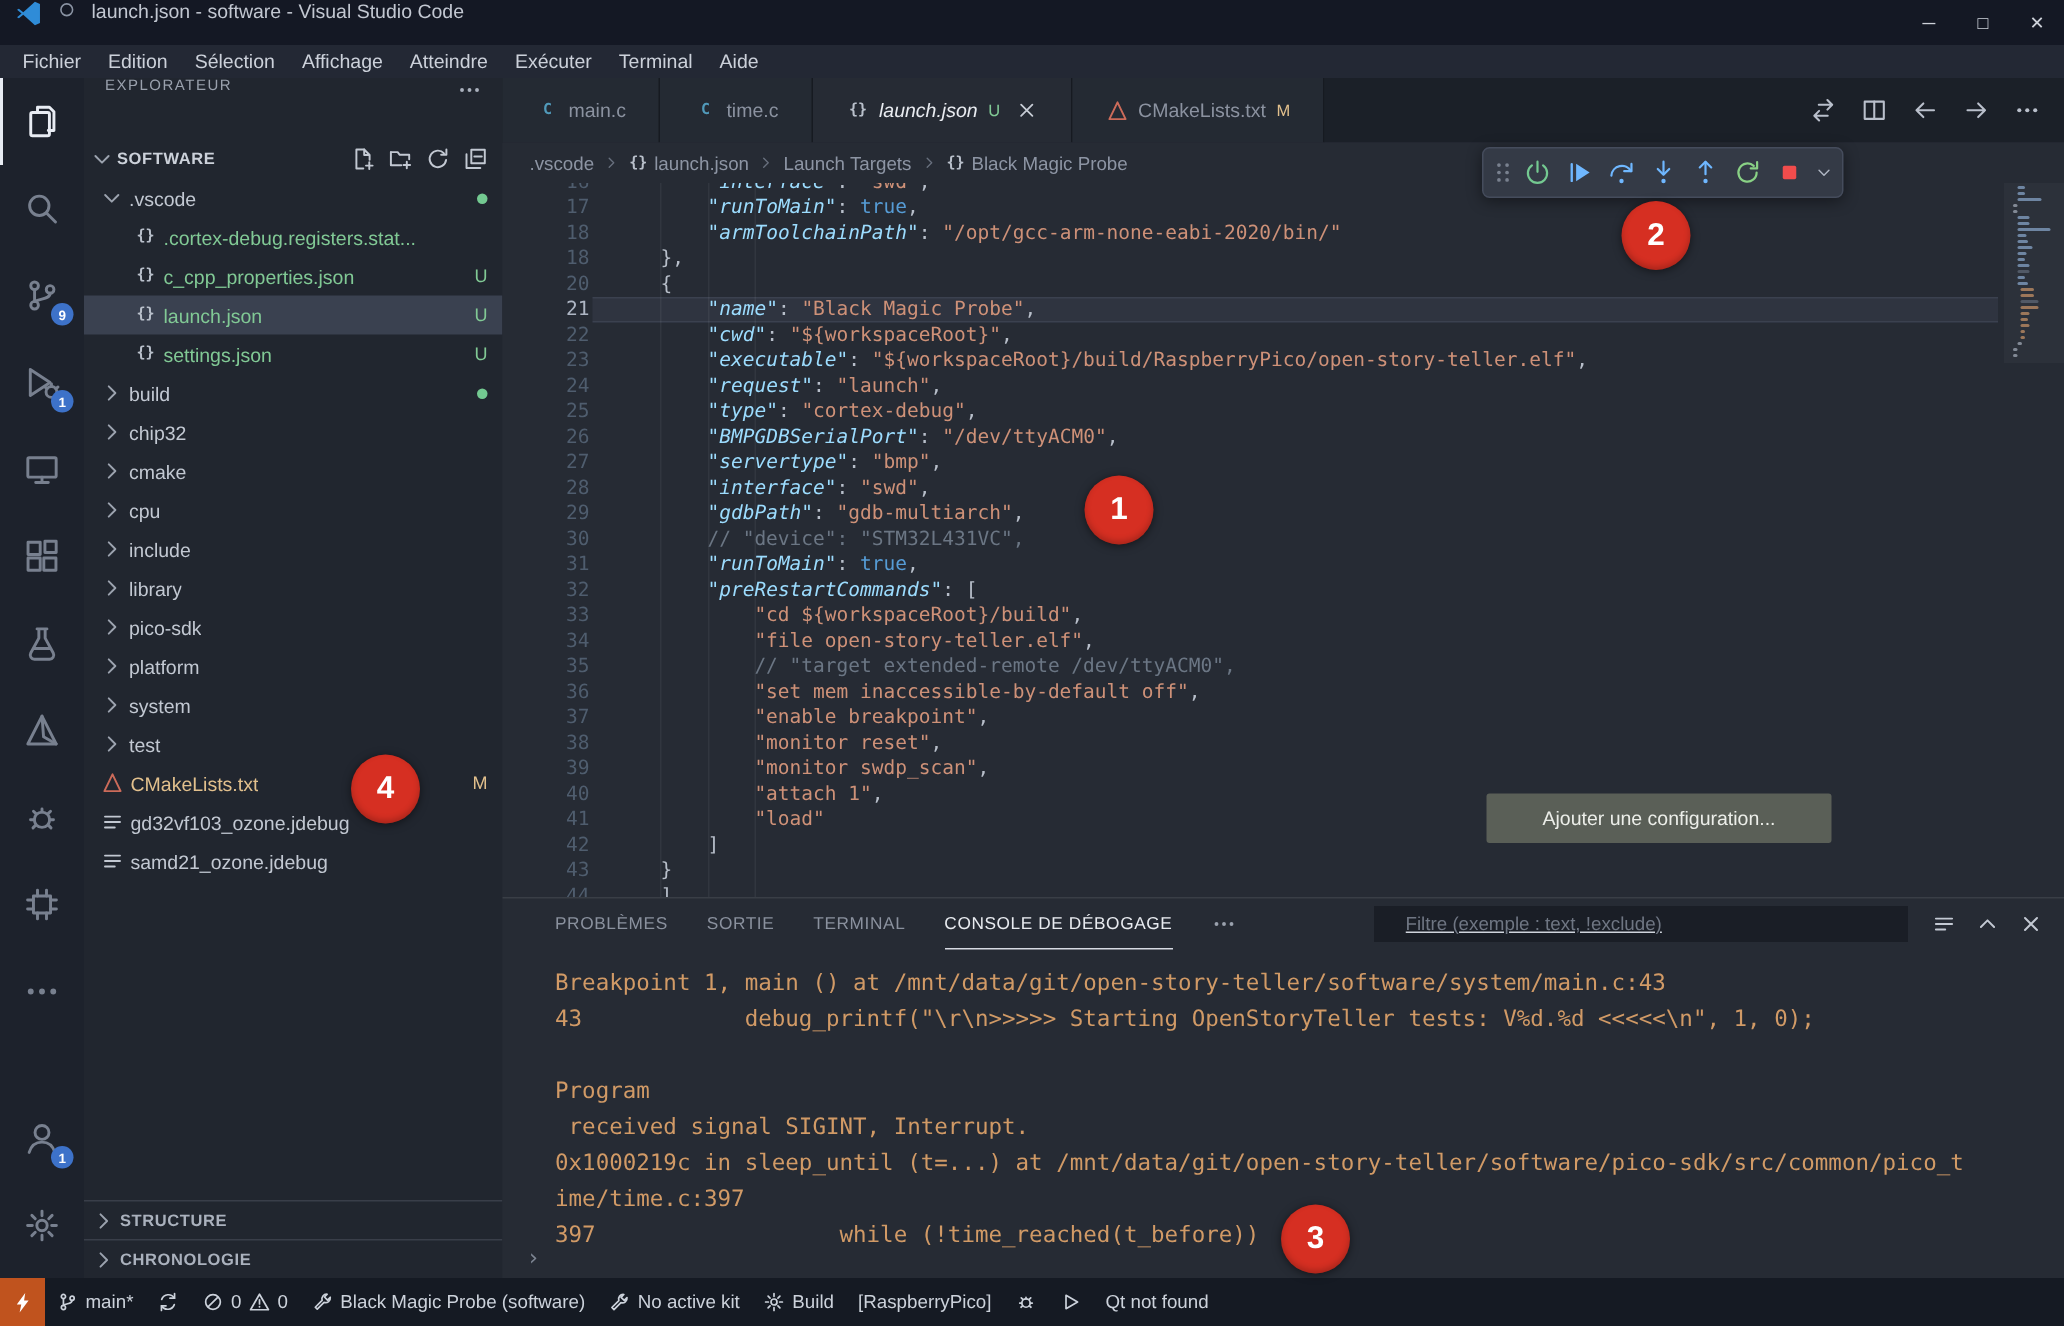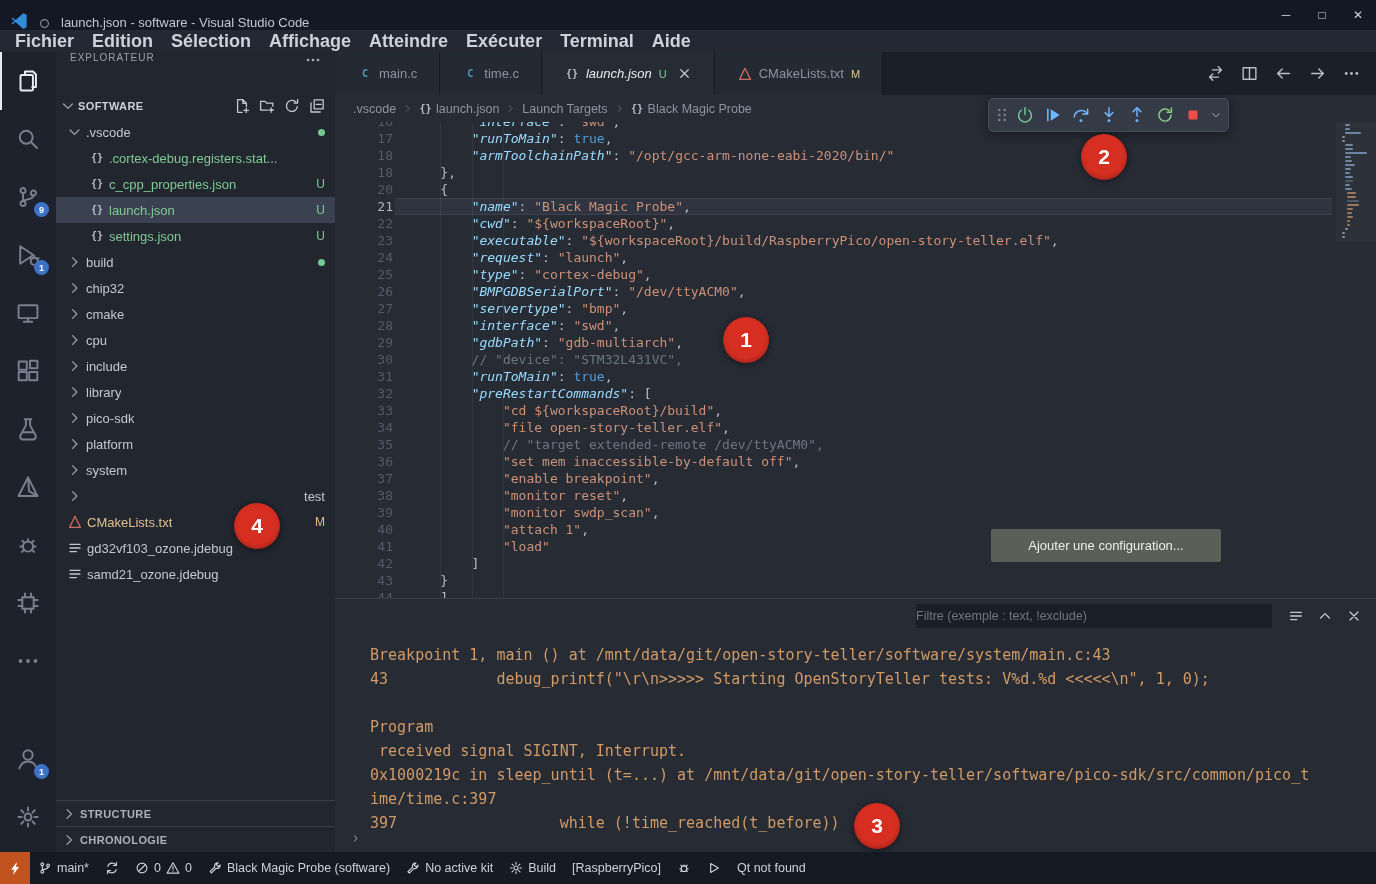--- a/index.html
+++ b/index.html
@@ -4,30 +4,30 @@
 <style>
   *{box-sizing:border-box;margin:0;padding:0;}
   html,body{background:#0d1016;}
   body{font-family:"Liberation Sans",sans-serif;-webkit-font-smoothing:antialiased;}
   #app{position:relative;width:1376px;height:884px;background:#262b34;overflow:hidden;color:#d6dae2;user-select:none;}
   .icon{display:inline-flex;align-items:center;justify-content:center;width:16px;height:16px;flex:none;}
   .icon svg{width:100%;height:100%;display:block;}
   .g{font-weight:bold;font-size:10px;line-height:1;width:100%;text-align:center;font-family:"DejaVu Sans Mono",monospace;color:#b9c0cb;}
 
   
-  .titlebar{position:absolute;top:0;left:0;width:100%;height:30px;background:#141824;display:flex;align-items:flex-end;padding-left:10px;gap:10px;}
+  .titlebar{position:absolute;top:0;left:0;width:100%;height:30px;background:#141824;display:flex;align-items:flex-start;padding-left:10px;gap:10px;}
   .logo{width:18px;height:18px;}
   .ring{width:13px;height:13px;color:#8a93a3;}
   .title-text{font-size:13px;color:#c2c7d1;}
   .win-controls{margin-left:auto;display:flex;height:100%;}
   .win-btn{width:36px;display:flex;align-items:center;justify-content:center;font-size:12px;color:#ced2da;}
 
   
   .menubar{position:absolute;top:30px;left:0;width:100%;height:22px;background:#232834;display:flex;align-items:center;padding-left:6px;}
-  .menu-item{padding:0 9px;font-size:18px;color:#ccd1da;line-height:22px;font-weight:bold;}
+  .menu-item{padding:0 9px;font-size:13px;color:#ccd1da;line-height:22px;}
 
   
   .activitybar{position:absolute;top:52px;left:0;width:56px;height:800px;background:#1d222c;display:flex;flex-direction:column;}
   .act-item{position:relative;height:58px;display:flex;align-items:center;justify-content:center;color:#78808f;}
   .act-item .icon{width:24px;height:24px;}
   .act-item.active{color:#e8ecf3;box-shadow:inset 2px 0 0 #e8ecf3;}
   .act-badge{position:absolute;right:7px;bottom:9px;background:#3d72c9;color:#fff;font-size:9px;font-weight:bold;min-width:15px;height:15px;border-radius:8px;display:flex;align-items:center;justify-content:center;padding:0 3px;}
   .act-bottom{margin-top:auto;padding-bottom:6px;}
 
   
@@ -93,21 +93,21 @@
   .dbg-btn.narrow{width:15px;}
   .dbg-btn.narrow .icon{width:12px;height:12px;}
 
   
   .panel{position:absolute;top:546px;left:0;right:0;height:254px;background:#262b34;border-top:1px solid rgba(255,255,255,.09);}
   .panel-header{display:flex;align-items:center;height:34px;padding:0 14px 0 35px;}
   .panel-tabs{display:flex;align-items:center;height:100%;}
   .panel-tab{margin-right:26px;font-size:11.5px;letter-spacing:.4px;color:#8a919e;height:100%;display:flex;align-items:center;border-bottom:1px solid transparent;}
   .panel-tab.active{color:#e8ebf0;border-bottom-color:#d6dae2;}
   .panel-more{color:#9aa1ad;width:16px;height:16px;}
-  .filter-input{margin-left:auto;width:356px;height:24px;background:#1a1e26;border:none;outline:none;color:#cfd4dc;font-size:12.5px;padding:0 0;font-family:"Liberation Sans",sans-serif;}
+  .filter-input{margin-left:auto;width:356px;height:24px;background:#1a1e26;border:none;outline:none;color:#cfd4dc;font-size:12.5px;padding:0 21px;font-family:"Liberation Sans",sans-serif;text-decoration:underline;}
   .filter-input::placeholder{color:#6f7683;}
   .panel-actions{display:flex;align-items:center;gap:13px;margin-left:16px;color:#c3c9d3;}
   .panel-actions .icon{width:16px;height:16px;}
   .console{position:absolute;top:44px;left:35px;width:946px;font-family:"DejaVu Sans Mono",monospace;font-size:15px;line-height:24px;color:#d19a66;}
   .console-line{white-space:pre-wrap;word-break:break-all;min-height:24px;}
   .console-prompt{position:absolute;left:16px;bottom:5px;color:#7d8592;font-size:15px;font-family:"DejaVu Sans Mono",monospace;}
 
   
   .statusbar{position:absolute;left:0;bottom:0;width:100%;height:32px;background:#151a23;display:flex;align-items:center;overflow:hidden;font-size:12.5px;color:#ccd2db;white-space:nowrap;}
   .sb-remote{width:30px;height:100%;background:#c0531e;display:flex;align-items:center;justify-content:center;color:#fff;flex:none;}
@@ -425,21 +425,21 @@
           <span class="tree-label">platform</span>
         </div>
         <div class="tree-row" style="padding-left: 10px;">
           <span class="icon chev">
             <svg viewBox="0 0 16 16" fill="none" stroke="currentColor" stroke-width="1.3" stroke-linecap="round" stroke-linejoin="round">
               <path d="M6 3.6 10.4 8 6 12.4"></path>
             </svg>
           </span>
           <span class="tree-label">system</span>
         </div>
-        <div class="tree-row" style="padding-left: 10px; justify-content: space-between;">
+        <div class="tree-row" style="padding-left: 10px;">
           <span class="icon chev">
             <svg viewBox="0 0 16 16" fill="none" stroke="currentColor" stroke-width="1.3" stroke-linecap="round" stroke-linejoin="round">
               <path d="M6 3.6 10.4 8 6 12.4"></path>
             </svg>
           </span>
           <span class="tree-label">test</span>
         </div>
         <div class="tree-row" style="padding-left: 10px;">
           <span class="icon ficon cmake-col">
             <svg viewBox="0 0 16 16" fill="none" stroke="currentColor" stroke-width="1.3" stroke-linecap="round" stroke-linejoin="round">
@@ -656,20 +656,33 @@
           <div style="background: rgb(152, 160, 172); width: 3px; margin-left: 2.4px;"></div>
         </div>
       <button class="add-config">Ajouter une configuration...</button>
     <div class="guide" style="left: 105.28px;"></div>
         <div class="guide" style="left: 136.56px;"></div>
         <div class="guide" style="left: 167.84px;"></div>
       </div>
 
     <div class="panel">
       <div class="panel-header">
+        <div class="panel-tabs" id="panelTabs">
+            <div class="panel-tab">PROBLÈMES</div>
+            <div class="panel-tab">SORTIE</div>
+            <div class="panel-tab">TERMINAL</div>
+            <div class="panel-tab active">CONSOLE DE DÉBOGAGE</div>
+            <span class="icon panel-more">
+              <svg viewBox="0 0 16 16" fill="currentColor">
+                <circle cx="3" cy="8" r="1.3"></circle>
+                <circle cx="8" cy="8" r="1.3"></circle>
+                <circle cx="13" cy="8" r="1.3"></circle>
+              </svg>
+            </span>
+          </div>
         <input class="filter-input" placeholder="Filtre (exemple : text, !exclude)" style="">
         <div class="panel-actions" id="panelActions">
             <span class="icon">
               <svg viewBox="0 0 16 16" fill="none" stroke="currentColor" stroke-width="1.3" stroke-linecap="round" stroke-linejoin="round">
                 <path d="M2.6 4.4h10.8M2.6 8h10.8M2.6 11.6h6.2"></path>
               </svg>
             </span>
             <span class="icon">
               <svg viewBox="0 0 16 16" fill="none" stroke="currentColor" stroke-width="1.3" stroke-linecap="round" stroke-linejoin="round">
                 <path d="M3.6 10 8 5.6 12.4 10"></path>

